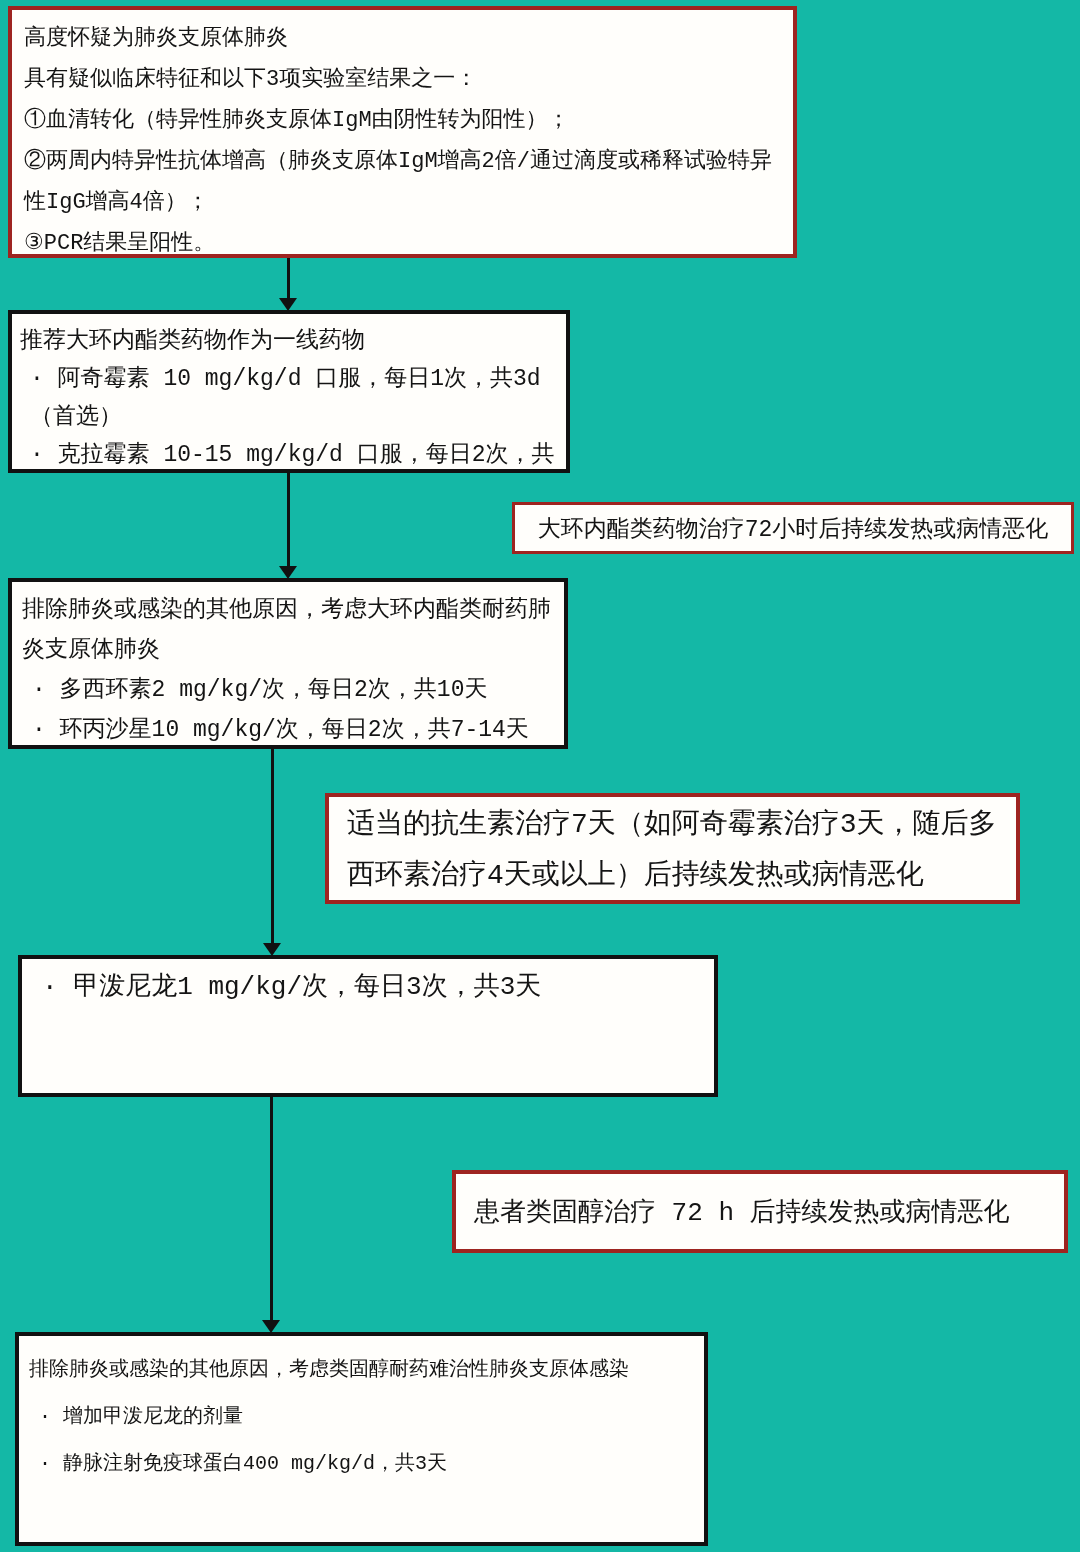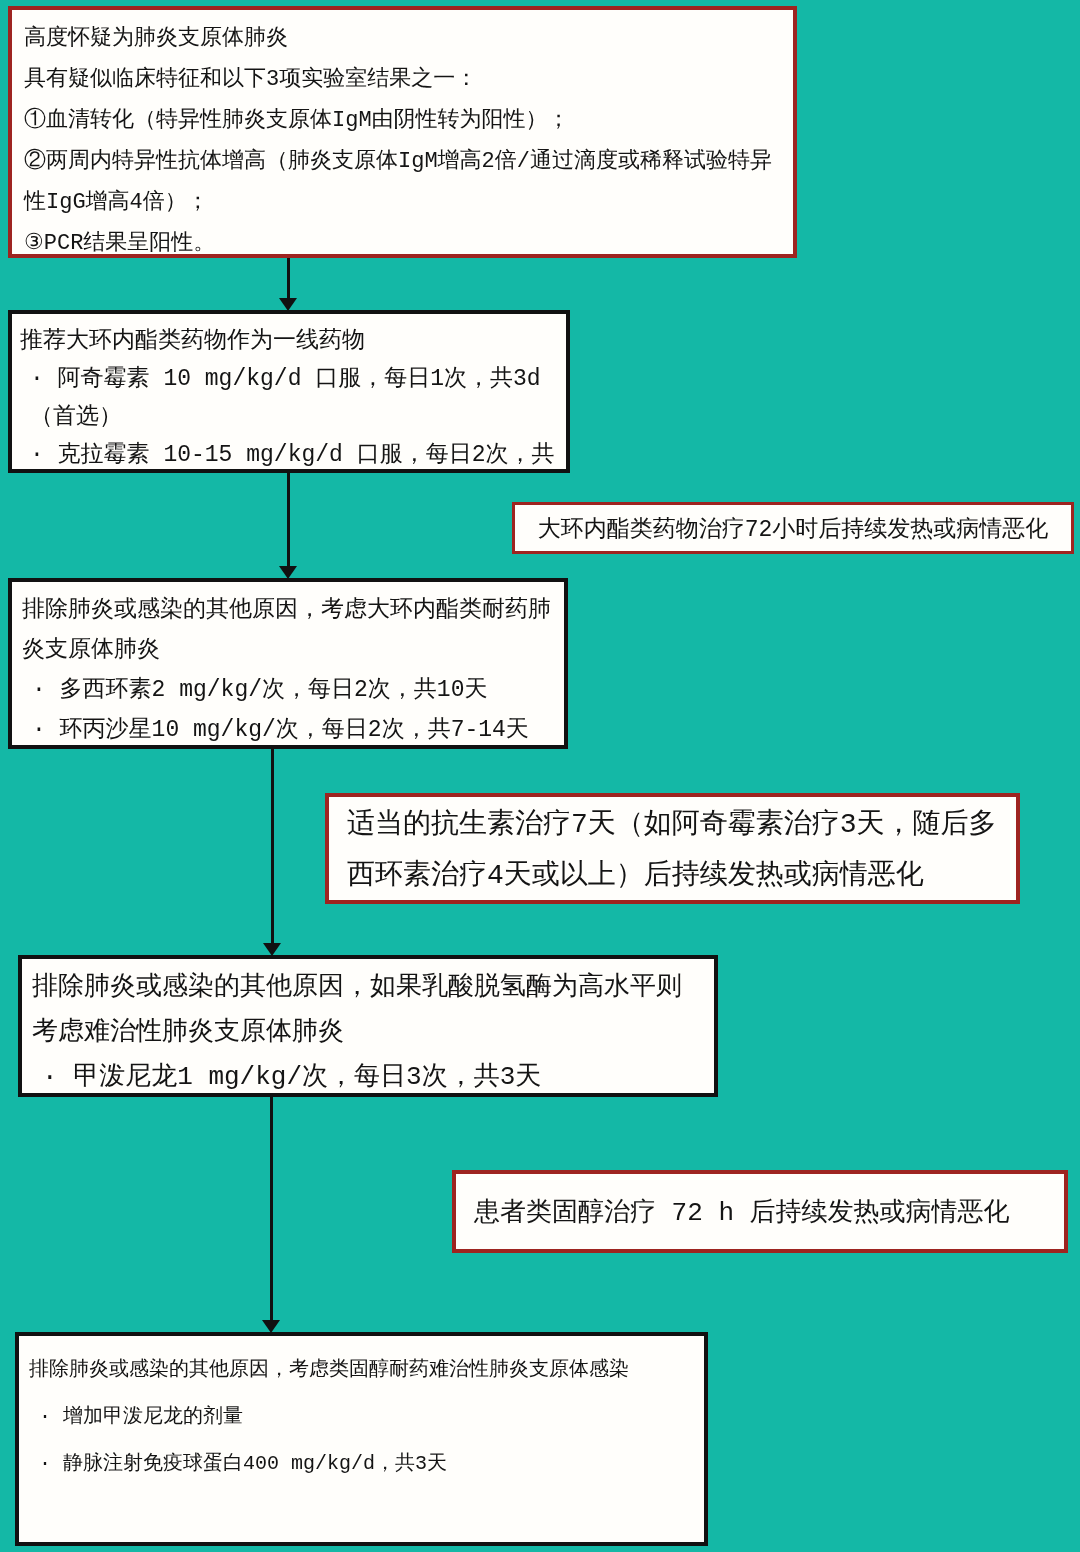--- a/index.html
+++ b/index.html
@@ -96,21 +96,20 @@
   <div class="box red" id="note-antibiotic">
     <p>适当的抗生素治疗7天（如阿奇霉素治疗3天，随后多西环素治疗4天或以上）后持续发热或病情恶化</p>
   </div>
 
   <div class="arrow" id="arrow-3">
     <div class="shaft"></div>
     <div class="head"></div>
   </div>
 
   <div class="box black" id="box-rmpp">
-    <p>排除肺炎或感染的其他原因，如果乳酸脱氢酶为高水平则考虑难治性肺炎支原体肺炎</p>
     <p class="bullet">· 甲泼尼龙1 mg/kg/次，每日3次，共3天</p>
   </div>
 
   <div class="box red" id="note-steroid">
     <p>患者类固醇治疗 72 h 后持续发热或病情恶化</p>
   </div>
 
   <div class="arrow" id="arrow-4">
     <div class="shaft"></div>
     <div class="head"></div>

